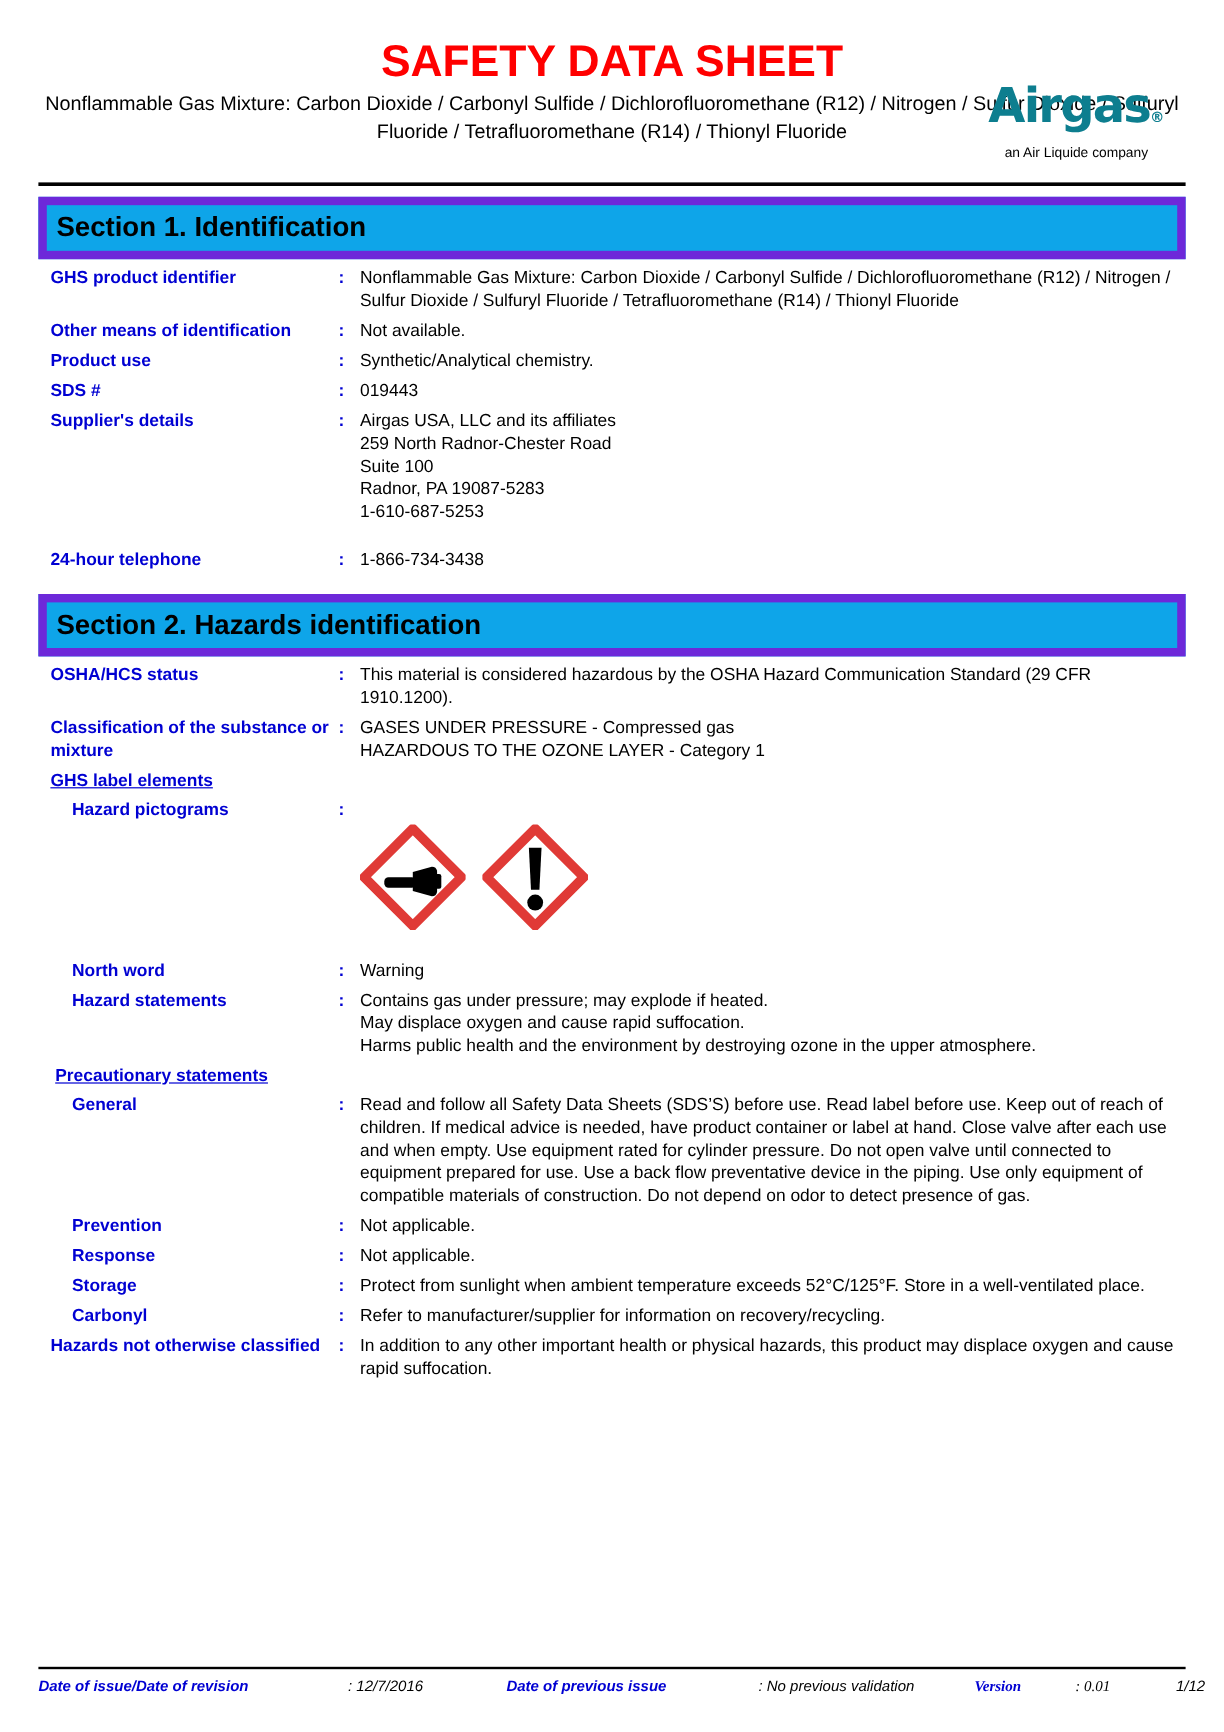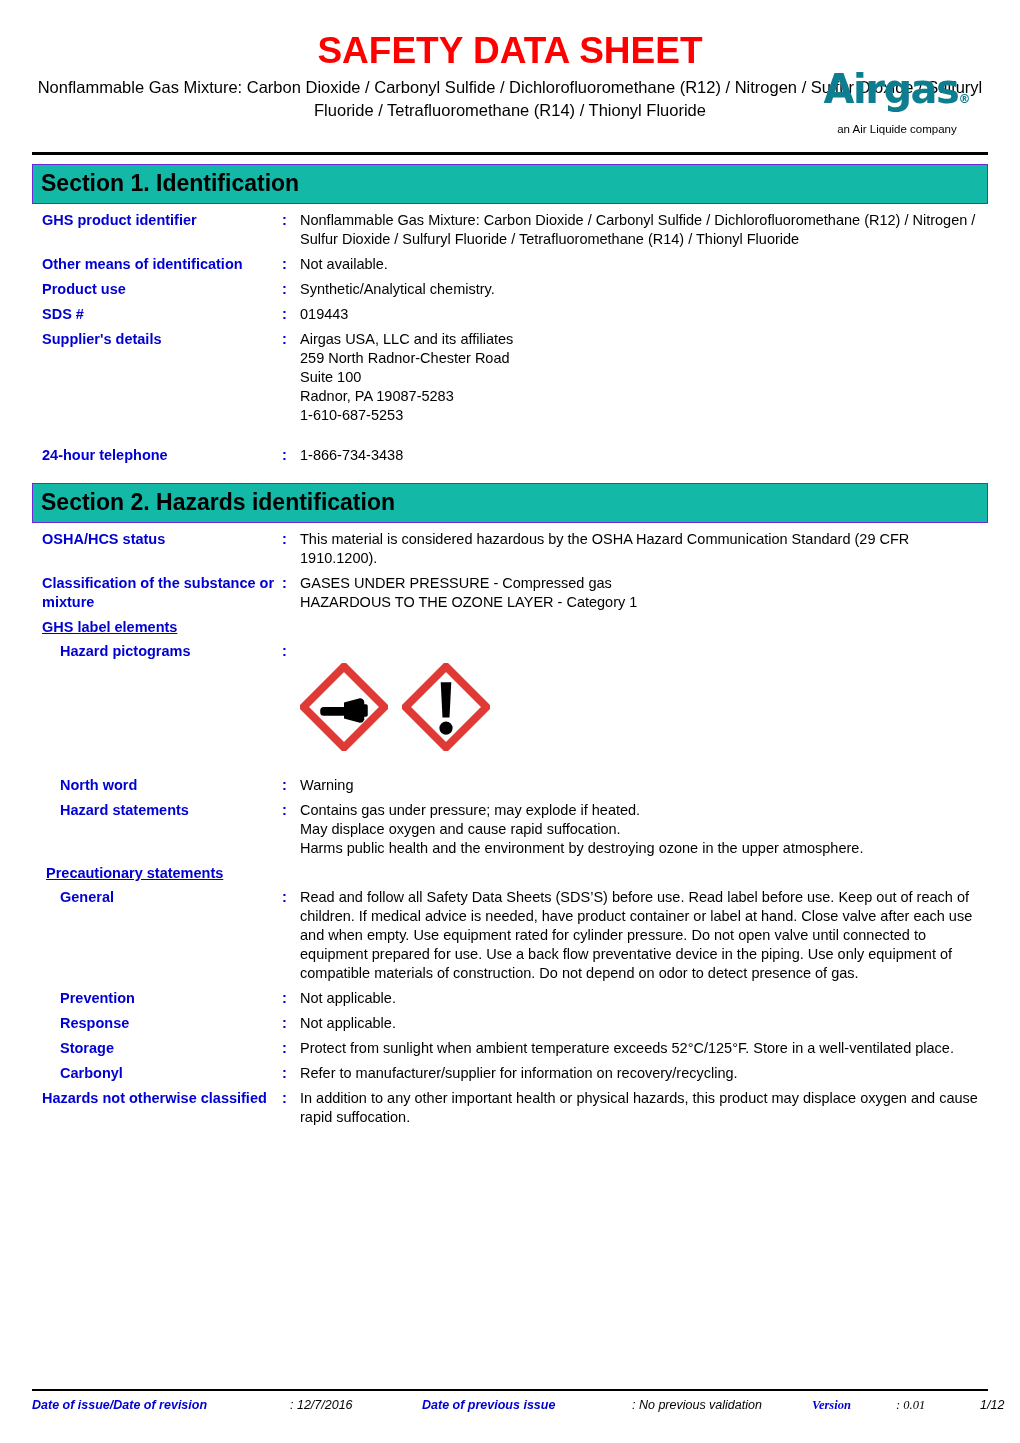--- a/index.html
+++ b/index.html
@@ -78,25 +78,25 @@
     margin-top: 2px;
   }
 
   .rule-thick {
     border-top: 3px solid #000;
     margin-top: 4px;
   }
 
   
   .section-box {
-    border: 1px solid #6d28d9;
+    border: 7px solid #6d28d9;
     box-sizing: border-box;
     margin-top: 9px;
     padding: 4px 8px 6px 8px;
-    background: #14b8a6;
+    background: #0ea5e9;
   }
   .section-box .section-title {
     font-size: 23px;
     font-weight: bold;
     line-height: 28px;
     color: #000;
   }
 
   
   .fields {

